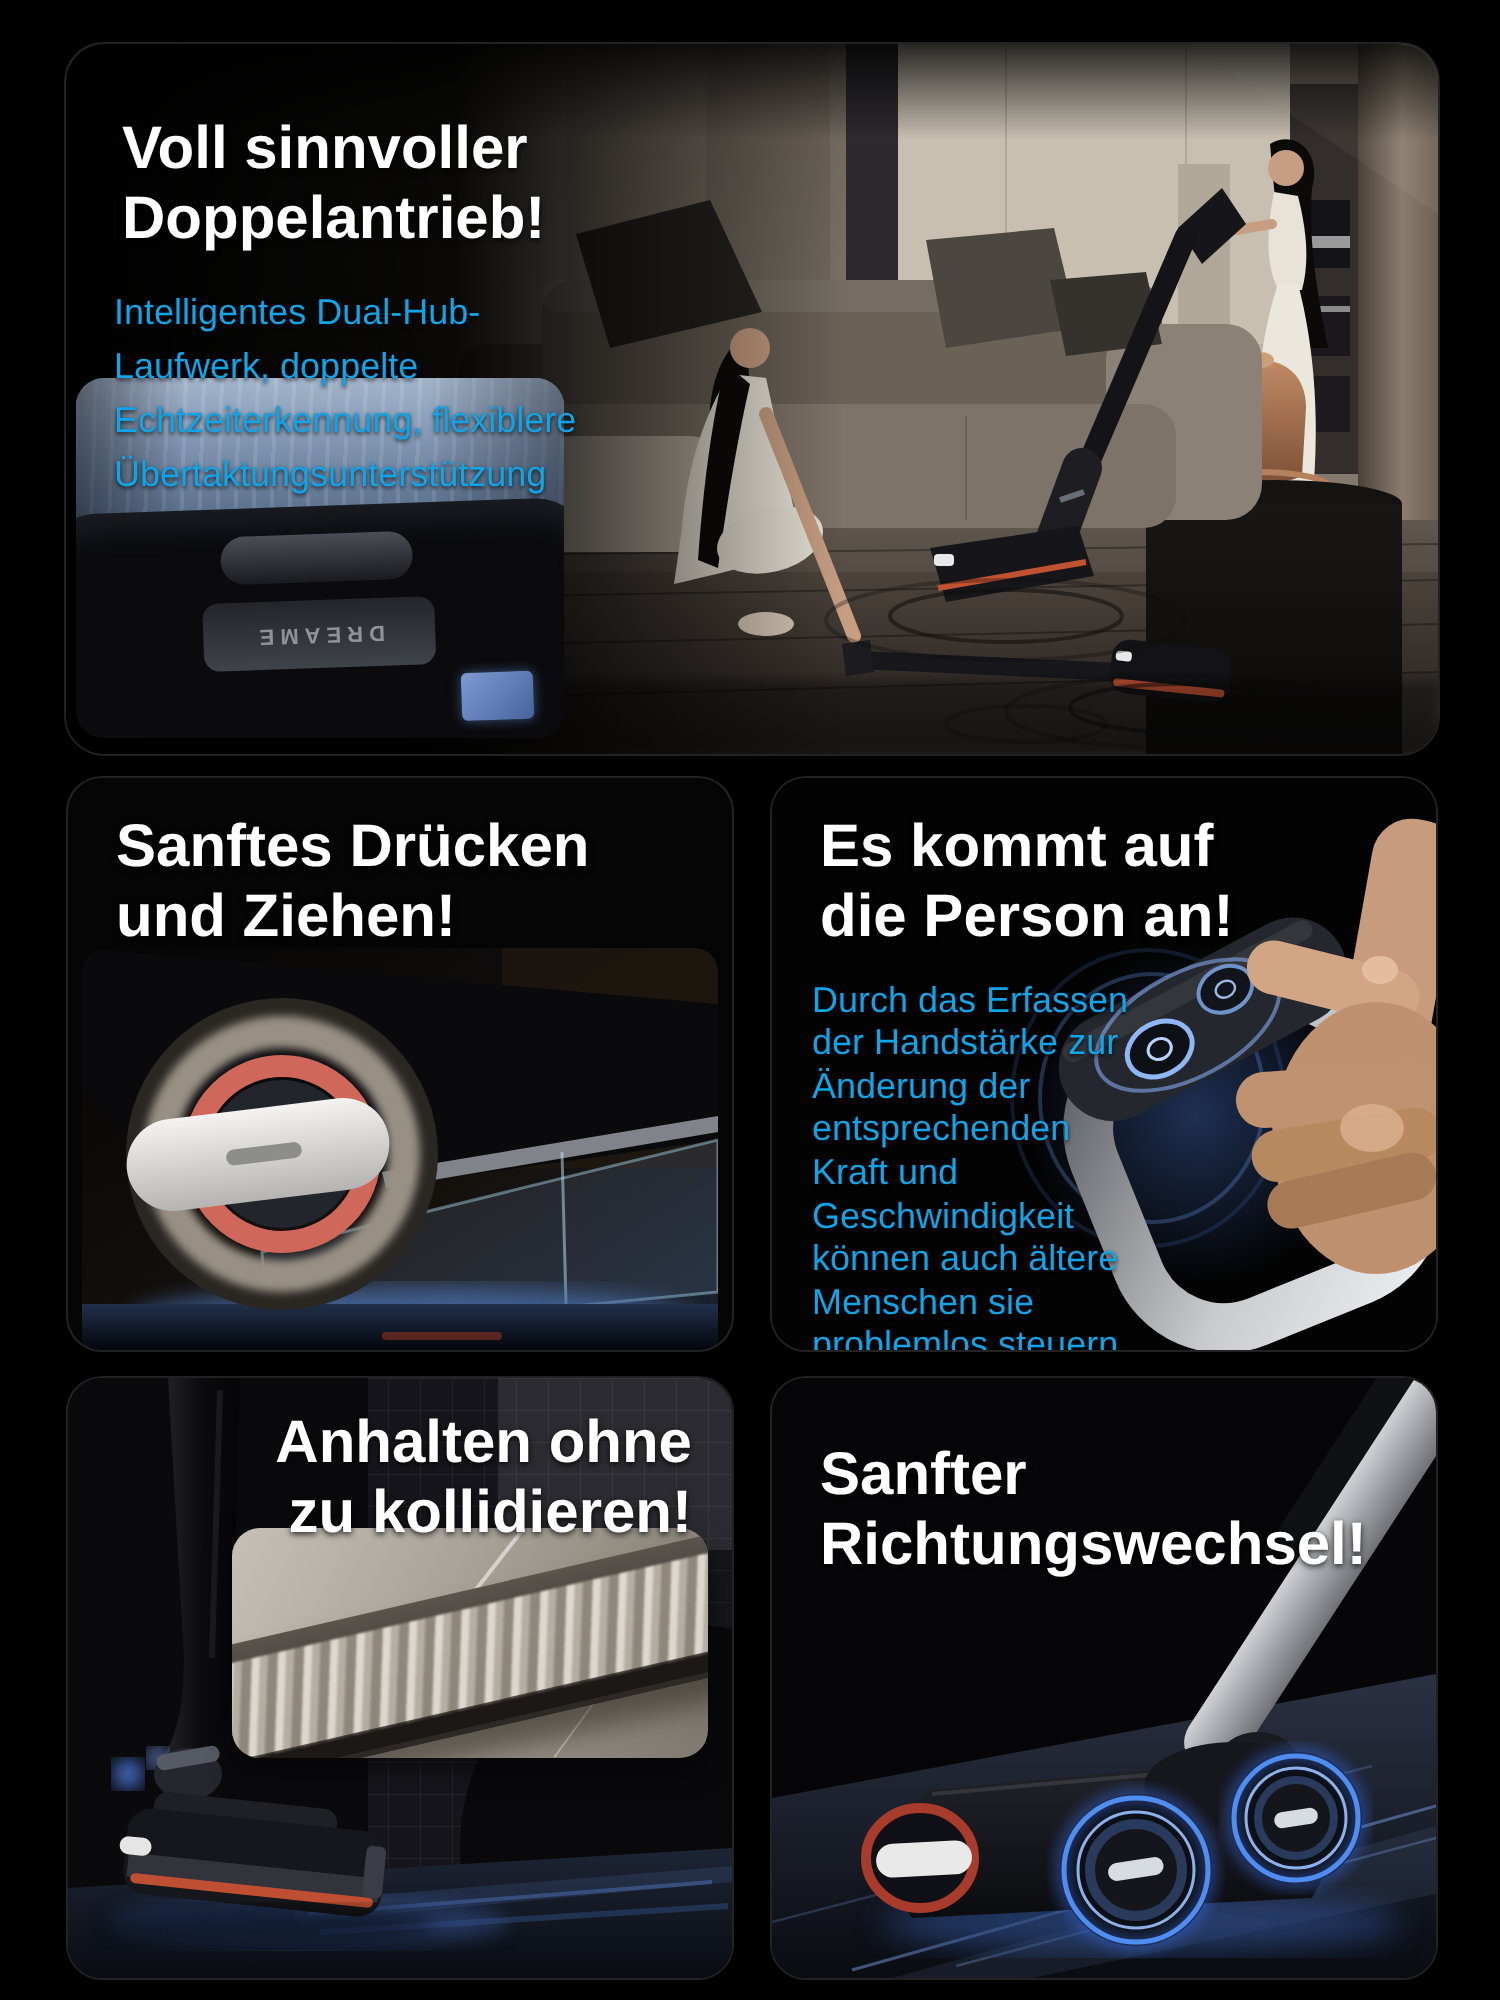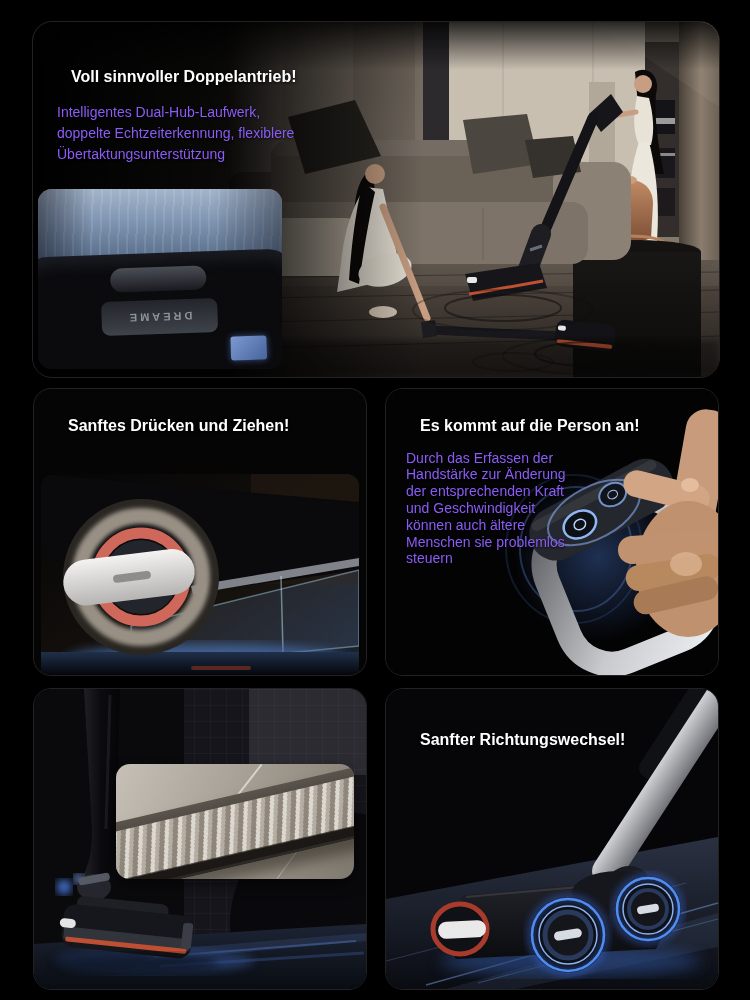--- a/index.html
+++ b/index.html
@@ -4,23 +4,23 @@
 <style>
   html,body{margin:0;padding:0;background:#000;}
   .page{position:relative;width:750px;height:1000px;background:#000;overflow:hidden;
         font-family:"Liberation Sans",sans-serif;color:#fff;}
   .card{position:absolute;background:#050505;border:1px solid #222;border-radius:18px;overflow:hidden;}
   #card-hero{left:32px;top:21px;width:686px;height:355px;border-radius:20px;}
   #card-ml{left:33px;top:388px;width:332px;height:286px;}
   #card-mr{left:385px;top:388px;width:332px;height:286px;}
   #card-bl{left:33px;top:688px;width:332px;height:300px;}
   #card-br{left:385px;top:688px;width:332px;height:300px;}
-  .title{font-weight:700;font-size:16px;line-height:1.16;color:#fff;
-         text-shadow:0 1px 3px rgba(0,0,0,.85);margin:14px;}
-  .body{font-size:14px;line-height:1.2;color:#8b5cf6;text-shadow:0 1px 2px rgba(0,0,0,.8);margin:0;}
+  .title{font-weight:700;font-size:30px;line-height:1.16;color:#fff;
+         text-shadow:0 1px 3px rgba(0,0,0,.85);margin:4px;}
+  .body{font-size:18px;line-height:1.2;color:#0ea5e9;text-shadow:0 1px 2px rgba(0,0,0,.8);margin:0;}
   .abs{position:absolute;}
   svg{display:block;}
   
   .hero-text{left:24px;top:32px;z-index:5;}
   .hero-text .body{margin-top:15px;width:260px;line-height:1.5;}
   .hero-title{width:240px;}
   
   .hero-inset{left:5px;top:167px;width:244px;height:180px;border-radius:14px;overflow:hidden;z-index:4;
       background:linear-gradient(180deg,#a3b5cb 0%,#8398b4 16%,#5d7390 36%,#343e51 52%,#101014 68%,#0a0a0c 100%);}
   .hero-inset .streaks{left:0;top:0;right:0;height:48%;
@@ -375,20 +375,21 @@
       </g>
     </svg>
     <div class="abs bl-inset">
       <div class="abs bl-tile1"></div>
       <div class="abs bl-tile2"></div>
       <div class="abs bl-roller">
         <div class="bl-froth"></div>
         <div class="bl-rollerdark"></div>
       </div>
     </div>
+    <h2 class="abs title bl-title">Anhalten ohne zu kollidieren!</h2>
   </section>
 
   <section class="card" id="card-br">
     <svg class="abs" style="left:0;top:0" width="332" height="300" viewBox="0 0 332 300">
       <defs>
         <linearGradient id="br-floor" x1="0" y1="0" x2="0" y2="1">
             <stop offset="0" stop-color="#2a3142"></stop>
             <stop offset="1" stop-color="#0a0c12"></stop>
           </linearGradient>
         <linearGradient id="br-silver" x1="0" y1="0" x2="1" y2="0">

